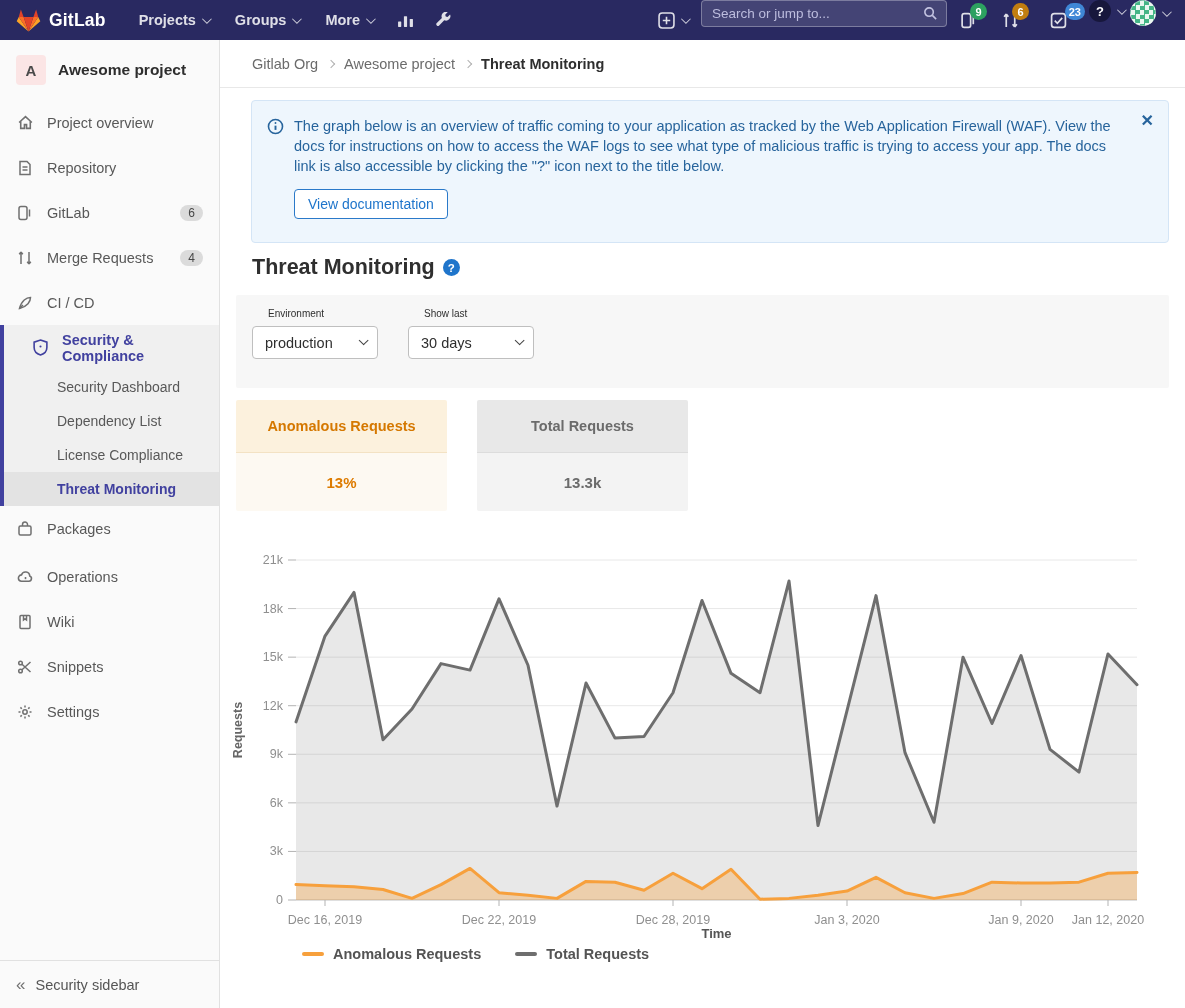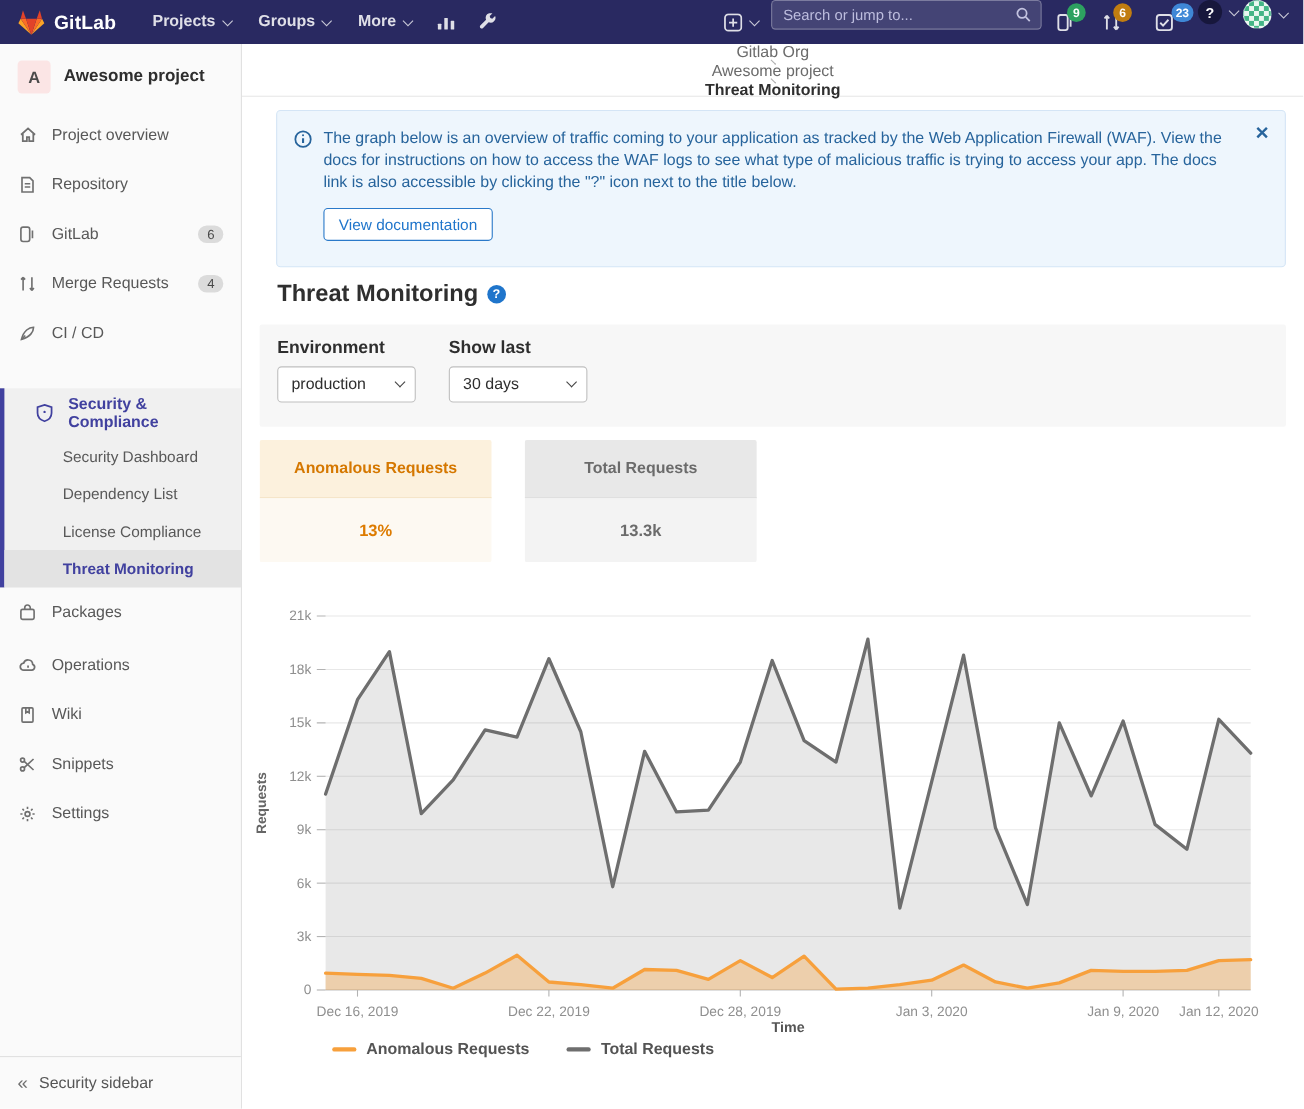--- a/index.html
+++ b/index.html
@@ -40,44 +40,44 @@
 
   
   .sidebar { position:absolute; top:40px; left:0; width:220px; height:968px; background:#fafafa; border-right:1px solid #e1e1e1; }
   .proj-head { display:flex; align-items:center; gap:12px; padding:14px 16px; height:60px; }
   .proj-avatar { width:30px; height:30px; border-radius:4px; background:#fbe5e5; color:#4a4a4a; font-weight:bold; font-size:15px; display:flex; align-items:center; justify-content:center; }
   .proj-name { font-weight:bold; font-size:15.5px; color:#2e2e2e; }
   .sb-item { display:flex; align-items:center; gap:13px; height:45px; padding:0 16px; color:#585858; font-size:14.5px; }
   .sb-icon { width:18px; height:18px; color:#707070; display:flex; align-items:center; justify-content:center; font-size:15px; }
   .sb-badge { margin-left:auto; background:#dbdbdb; color:#474747; border-radius:9px; font-size:12px; padding:1px 8px; }
   .sec-block { background:#f0f0f0; border-left:4px solid #41419f; }
-  .sec-block .sb-item { padding-left:28px;margin-top:28px; }
+  .sec-block .sb-item { padding-left:28px; }
   .sec-head { color:#41419f !important; font-weight:bold; }
   .sec-head .sb-icon { color:#41419f; }
   .sub-item { display:block; padding:9px 16px 9px 53px; font-size:14px; color:#585858; }
   .sub-item.active { background:#e3e3e3; color:#41419f; font-weight:bold; }
   .collapse-btn { position:absolute; bottom:0; left:0; width:100%; height:48px; border-top:1px solid #e1e1e1; display:flex; align-items:center; gap:10px; padding:0 16px; color:#555; font-size:14.5px; background:#fafafa; }
   .collapse-btn .laquo { font-size:17px; color:#707070; }
 
   
   .main { position:absolute; top:40px; left:220px; width:965px; height:968px; background:#fff; }
-  .crumbs { position:absolute; top:0; left:0; width:100%; height:48px; border-bottom:1px solid #e8e8e8; display:flex; align-items:center; padding:0 32px; color:#6b6b6b; font-size:14.5px;flex-direction:column; }
+  .crumbs { position:absolute; top:0; left:0; width:100%; height:48px; border-bottom:1px solid #e8e8e8; display:flex; align-items:center; padding:0 32px; color:#6b6b6b; font-size:14.5px; }
   .crumb-last { color:#2e2e2e; font-weight:bold; }
 
   .alert { position:absolute; top:60px; left:31px; right:16px; height:143px; background:#eef6fd; border:1px solid #d4e5f6; border-radius:4px; padding:15px 48px 33px 42px; color:#27649c; font-size:14.5px; line-height:20px; }
   .alert-icon { position:absolute; left:15px; top:17px; }
   .alert-close { position:absolute; right:14px; top:10px; font-size:16px; font-weight:bold; color:#27649c; background:none; border:none; cursor:pointer; font-family:inherit; }
   .alert-btn { margin-top:13px; display:inline-block; background:#fff; color:#1f75cb; border:1px solid #2a79c9; border-radius:4px; padding:6px 13px; font-size:14px; font-family:inherit; cursor:pointer; }
 
   .title-row { position:absolute; top:215px; left:32px; display:flex; align-items:center; gap:8px; }
   .title-row h1 { font-size:21.5px; font-weight:bold; color:#2f2f2f; }
   .help-q { width:17px; height:17px; border-radius:50%; background:#1f75cb; color:#fff; font-size:11.5px; font-weight:bold; display:flex; align-items:center; justify-content:center; }
 
   .filter-panel { position:absolute; top:255px; left:16px; right:16px; height:93px; background:#f7f7f7; border-radius:2px; padding:13px 16px; display:flex; gap:30px; }
-  .filter-group label { display:block; font-size:16px; font-weight:bold; color:#2e2e2e; margin-bottom:7px; }
+  .filter-group label { display:block; font-size:10px; font-weight:normal; color:#2e2e2e; margin-bottom:7px;margin-left:16px; }
   .select { width:126px; height:33px; background:#fff; border:1px solid #bfbfbf; border-radius:4px; display:flex; align-items:center; justify-content:space-between; padding:6px 12px; font-size:14.5px; color:#2e2e2e; cursor:pointer; }
   .select .chev { border-color:#444; margin-left:10px; transform:rotate(45deg) translateY(-3px); }
 
   .stat-cards { position:absolute; top:360px; left:16px; display:flex; gap:30px; }
   .stat-card { width:211px; height:111px; border-radius:2px; overflow:hidden; text-align:center; }
   .stat-head { height:53px; display:flex; align-items:center; justify-content:center; font-size:14.5px; font-weight:bold; }
   .stat-body { height:58px; display:flex; align-items:center; justify-content:center; font-size:15px; font-weight:bold; }
   .stat-orange .stat-head { background:#fcf1dd; color:#d57800; border-bottom:1px solid #f3e2c4; }
   .stat-orange .stat-body { background:#fdf9f2; color:#dd7b00; }
   .stat-gray .stat-head { background:#e8e8e8; color:#6b6b6b; border-bottom:1px solid #dcdcdc; }

